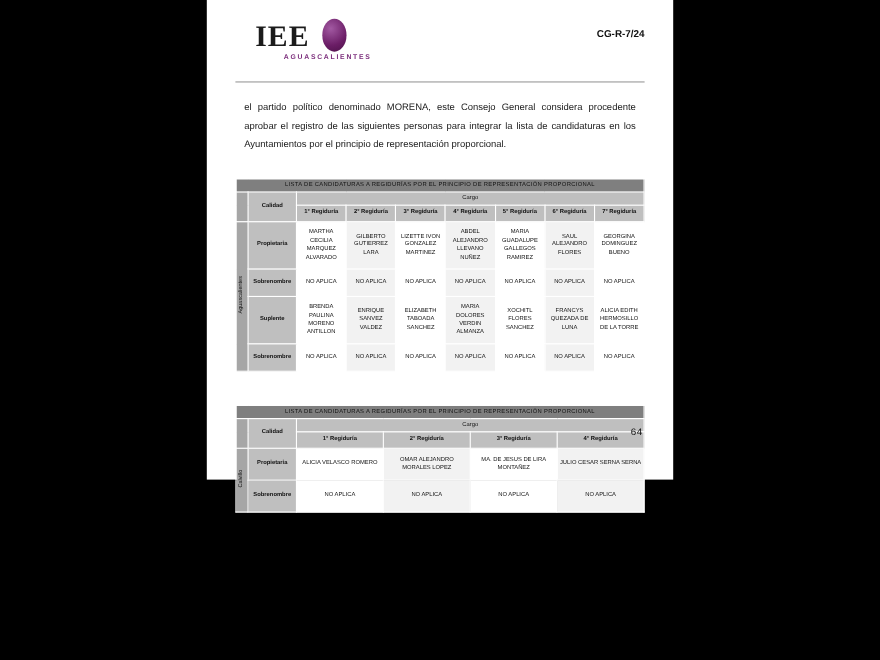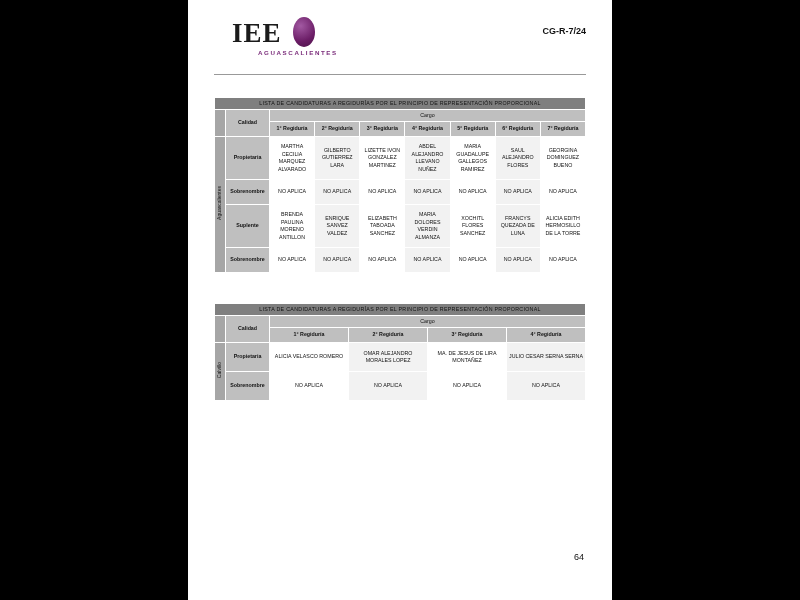--- a/index.html
+++ b/index.html
@@ -11,21 +11,21 @@
     overflow: hidden;
   }
   body {
     font-family: "Liberation Sans", sans-serif;
   }
   .page {
     position: absolute;
     left: 188px;
     top: 0px;
     width: 424px;
-    height: 600px;
+    height: 436px;
     background: #ffffff;
     box-sizing: border-box;
     padding: 0;
   }
   .header {
     position: relative;
     height: 62px;
     border-bottom: 1px solid #999;
     margin: 12px 26px 0 26px;
   }
@@ -157,36 +157,38 @@
     height: 22px;
   }
   .t2-row-a { background: #ffffff; height: 26px; }
   .t2-row-b { background: #f2f2f2; height: 26px; }
   .page-num {
     position: absolute;
     right: 28px;
     bottom: 38px;
     font-size: 9px;
     color: #111;
+    font-family: Liberation Mono, monospace;
   }
 </style>
 </head>
 <body>
 
 <div class="page">
 
   <div class="header">
     <div class="logo-wrap">
       <div class="logo-text">IEE</div>
       <div class="logo-ball"></div>
       <div class="logo-sub">AGUASCALIENTES</div>
     </div>
     <div class="doc-code">CG-R-7/24</div>
   </div>
 
+  <div class="body-text">el partido político denominado MORENA, este Consejo General considera procedente aprobar el registro de las siguientes personas para integrar la lista de candidaturas en los Ayuntamientos por el principio de representación proporcional.</div>
 
   <div class="table-block">
     <table class="cand">
       <colgroup>
         <col style="width:11px">
         <col style="width:44px">
         <col>
           <col>
           <col>
           <col>

